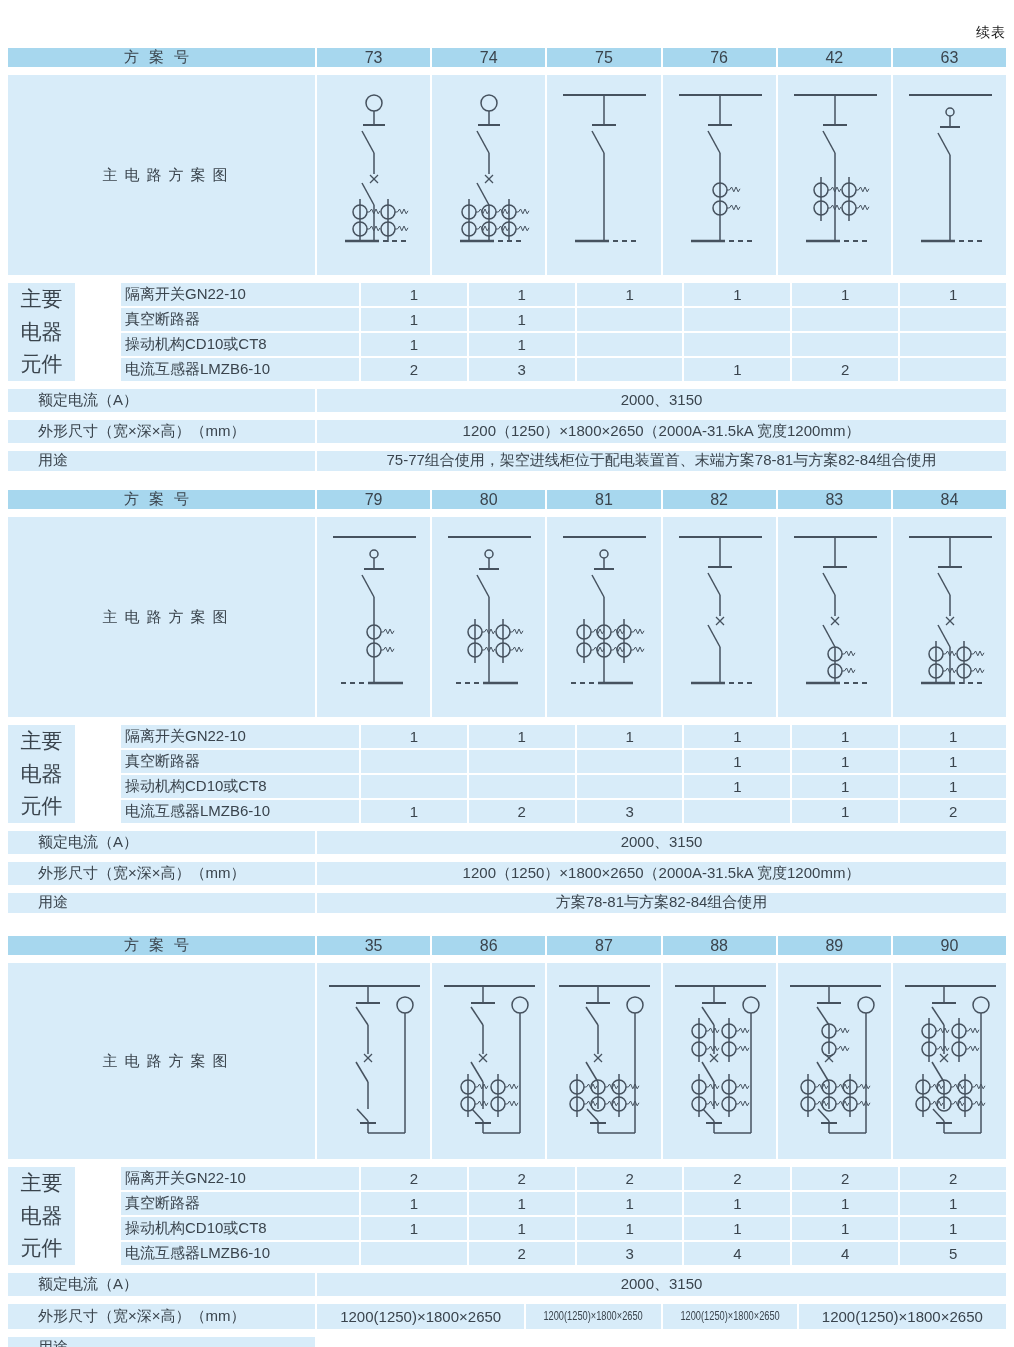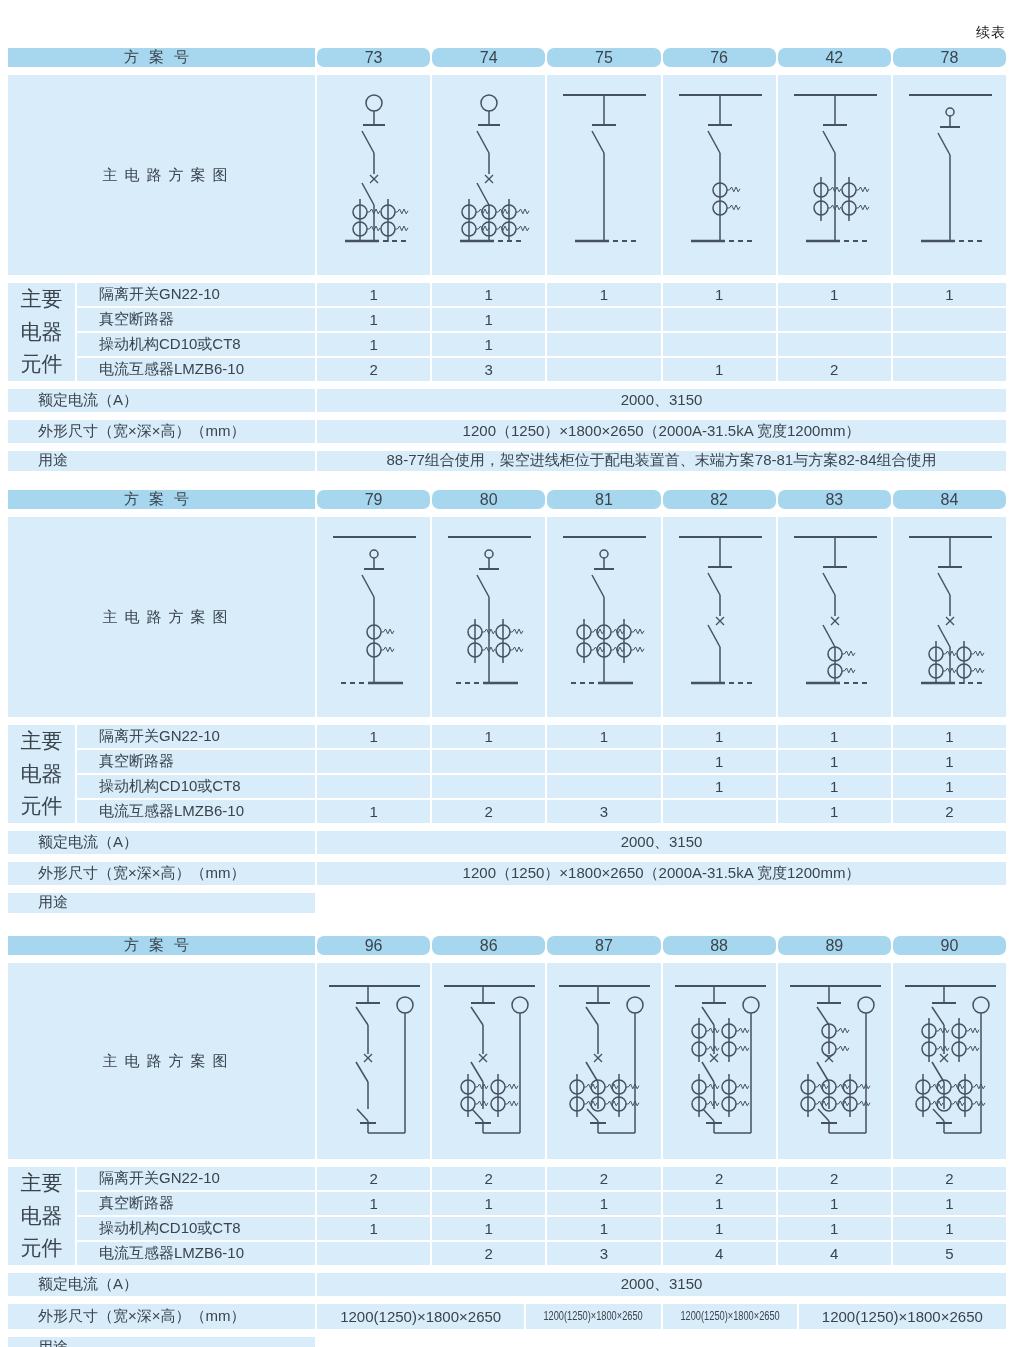--- a/index.html
+++ b/index.html
@@ -28,35 +28,35 @@
     display:flex;flex-direction:column;gap:8px;
   }
   .trow{display:flex;gap:2px;}
   .cell{
     background:var(--body);
     display:flex;align-items:center;justify-content:center;
     font-size:15px;
   }
   .hcell{background:var(--hdr);}
   .hlabel{width:307px;flex:none;letter-spacing:10px;font-size:15px;}
-  .hnum{flex:1;font-size:16px;border-radius:7px;}
+  .hnum{flex:1;font-size:16px;}
   .dlabel{width:307px;flex:none;letter-spacing:7px;font-size:15px;padding-left:14px;}
   .dcell{flex:1;}
   .compwrap{display:flex;gap:2px;}
   .groupcell{
     width:67px;flex:none;background:var(--body);
     display:flex;flex-direction:column;align-items:center;justify-content:center;
     font-size:21px;line-height:1.55;
   }
   .comprows{flex:1;display:flex;flex-direction:column;gap:2px;}
   .comprow{display:flex;gap:2px;flex:1;}
   .sublabel{
     width:238px;flex:none;justify-content:flex-start;
-    padding-left:22px;background:var(--body);
-    display:flex;align-items:center;font-size:15px;
+    padding-left:4px;background:var(--body);
+    display:flex;align-items:center;font-size:15px;margin-left:44px;
   }
   .vcell{flex:1;}
   .flabel{
     width:307px;flex:none;justify-content:flex-start;padding-left:30px;
     display:flex;align-items:center;background:var(--body);font-size:15px;
   }
   .fvalue{flex:1;}
   .dimcell{white-space:nowrap;overflow:visible;}
   .cond{font-size:12.5px;transform:scaleX(.74);transform-origin:50% 50%;white-space:nowrap;}
   svg{display:block;}
@@ -70,21 +70,21 @@
 <div class="page">
   <div class="cont-label">续表</div>
   <section class="tbl" id="tbl0" style="top:48px">
       <div class="trow">
         <div class="cell hcell hlabel">方案号</div>
         <div class="cell hcell hnum">73</div>
         <div class="cell hcell hnum">74</div>
         <div class="cell hcell hnum">75</div>
         <div class="cell hcell hnum">76</div>
         <div class="cell hcell hnum">42</div>
-        <div class="cell hcell hnum">78</div>
+        <div class="cell hcell hnum">63</div>
       </div>
       <div class="trow" style="height: 200px;">
         <div class="cell dlabel">主电路方案图</div>
         <div class="cell dcell">
           <svg width="113" height="200" viewBox="0 0 113 200">
             <circle cx="57" cy="28" r="8" stroke-width="1.5"></circle>
             <line x1="57" y1="36" x2="57" y2="50" stroke-width="1.5"></line>
             <line x1="46" y1="50" x2="68" y2="50" stroke-width="2"></line>
             <line x1="45" y1="56" x2="57" y2="78" stroke-width="1.5"></line>
             <line x1="57" y1="78" x2="57" y2="99" stroke-width="1.5"></line>
@@ -257,21 +257,21 @@
         <div class="cell fvalue">2000、3150</div>
       </div>
       <div class="trow" style="height: 23px;">
         <div class="flabel">外形尺寸（宽×深×高）（mm）</div>
         <div class="cell fvalue dimcell" style="flex: 6 1 0%;">
           <span>1200（1250）×1800×2650（2000A-31.5kA 宽度1200mm）</span>
         </div>
       </div>
       <div class="trow" style="height: 20px;">
         <div class="flabel">用途</div>
-        <div class="cell fvalue">88-77组合使用，架空进线柜位于配电装置首、末端方案78-81与方案82-84组合使用</div>
+        <div class="cell fvalue">75-77组合使用，架空进线柜位于配电装置首、末端方案78-81与方案82-84组合使用</div>
       </div>
     </section>
   <section class="tbl" id="tbl1" style="top:490px">
       <div class="trow">
         <div class="cell hcell hlabel">方案号</div>
         <div class="cell hcell hnum">79</div>
         <div class="cell hcell hnum">80</div>
         <div class="cell hcell hnum">81</div>
         <div class="cell hcell hnum">82</div>
         <div class="cell hcell hnum">83</div>
@@ -465,26 +465,27 @@
         <div class="cell fvalue">2000、3150</div>
       </div>
       <div class="trow" style="height: 23px;">
         <div class="flabel">外形尺寸（宽×深×高）（mm）</div>
         <div class="cell fvalue dimcell" style="flex: 6 1 0%;">
           <span>1200（1250）×1800×2650（2000A-31.5kA 宽度1200mm）</span>
         </div>
       </div>
       <div class="trow" style="height: 20px;">
         <div class="flabel">用途</div>
+        <div class="cell fvalue">方案78-81与方案82-84组合使用</div>
       </div>
     </section>
   <section class="tbl" id="tbl2" style="top:936px">
       <div class="trow">
         <div class="cell hcell hlabel">方案号</div>
-        <div class="cell hcell hnum">96</div>
+        <div class="cell hcell hnum">35</div>
         <div class="cell hcell hnum">86</div>
         <div class="cell hcell hnum">87</div>
         <div class="cell hcell hnum">88</div>
         <div class="cell hcell hnum">89</div>
         <div class="cell hcell hnum">90</div>
       </div>
       <div class="trow" style="height: 196px;">
         <div class="cell dlabel">主电路方案图</div>
         <div class="cell dcell">
           <svg width="113" height="196" viewBox="0 0 113 196">

